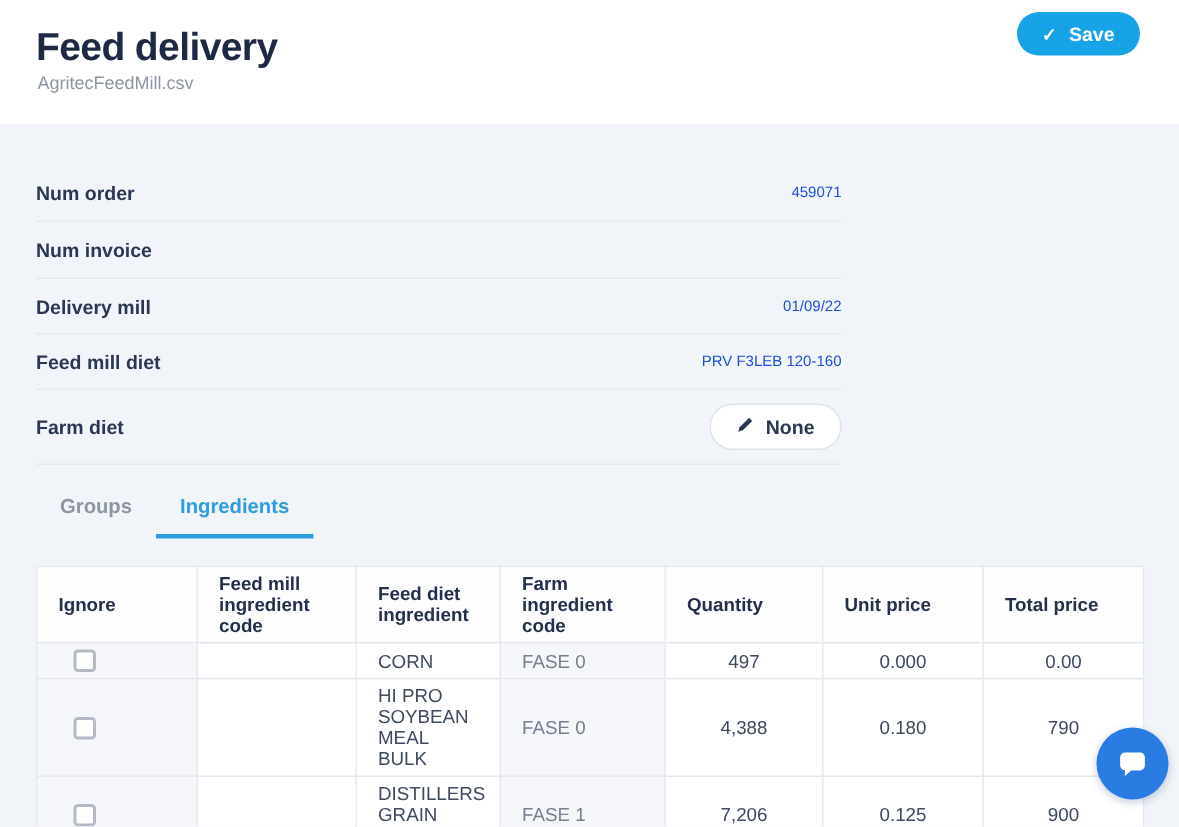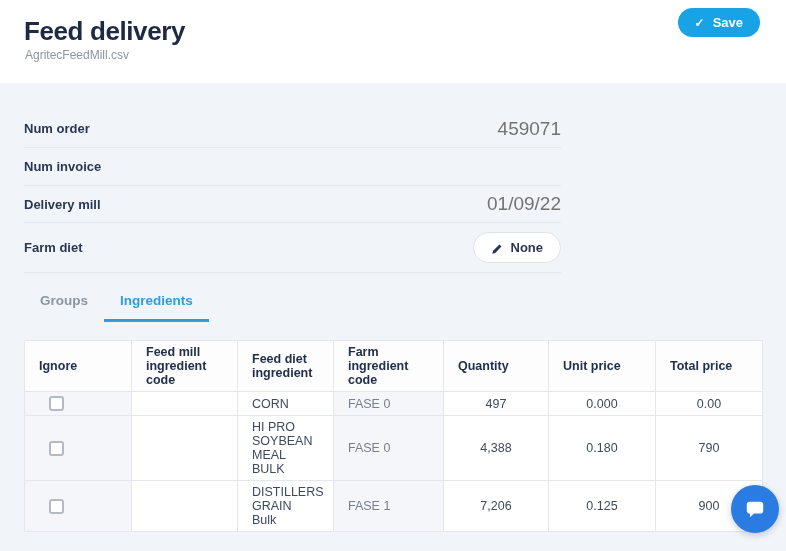--- a/index.html
+++ b/index.html
@@ -19,23 +19,23 @@
                  font-family:"Liberation Sans", sans-serif; display:flex; align-items:center; gap:8px; cursor:pointer; }
   .save-button .check { font-size:12px; font-weight:700; }
 
   
   .form { margin:27px 0 0 24px; width:537px; }
   .form-row { display:flex; align-items:center; justify-content:space-between;
               border-bottom:1px solid #e4e9ef; min-height:38px; }
   .form-row:nth-child(3), .form-row:nth-child(4) { min-height:37px; }
   .form-row.row-button { min-height:50px; }
   .form-label { font-size:13px; font-weight:700; color:#2b3752; }
-  .form-value { font-size:19px; color:#737373; }
+  .form-value { font-size:10px; color:#1d4ed8; }
   .none-button { background:#ffffff; border:1px solid #dfe3ea; border-radius:17px; padding:7px 17px;
-                 font-size:13px; font-weight:700; color:#2b3752; display:flex; align-items:flex-end; gap:8px;
+                 font-size:13px; font-weight:700; color:#2b3752; display:flex; align-items:flex-start; gap:8px;
                  font-family:"Liberation Sans", sans-serif; cursor:pointer; }
 
   
   .tabs { margin:14px 0 0 24px; display:flex; }
   .tab { padding:6px 16px 11px 16px; font-size:13.5px; font-weight:600; color:#8d95a3;
          border-bottom:3px solid transparent; cursor:pointer; }
   .tab.active { color:#2e9de0; border-bottom-color:#2e9de0; }
 
   
   .table-wrap { margin:18px 0 0 24px; width:738px; }
@@ -81,20 +81,24 @@
       <span class="form-label">Num order</span>
       <span class="form-value">459071</span>
     </div>
     <div class="form-row">
       <span class="form-label">Num invoice</span>
       <span class="form-value"></span>
     </div>
     <div class="form-row">
       <span class="form-label">Delivery mill</span>
       <span class="form-value">01/09/22</span>
+    </div>
+    <div class="form-row">
+      <span class="form-label">Feed mill diet</span>
+      <span class="form-value">PRV F3LEB 120-160</span>
     </div>
     <div class="form-row row-button">
       <span class="form-label">Farm diet</span>
       <button class="none-button">
         <svg width="12" height="12" viewBox="0 0 12 12" fill="#2b3752" xmlns="http://www.w3.org/2000/svg">
           <path d="M1.2 10.8l0.9-3 6.3-6.3 2.1 2.1-6.3 6.3z"></path>
         </svg>
         <span>None</span>
       </button>
     </div>

